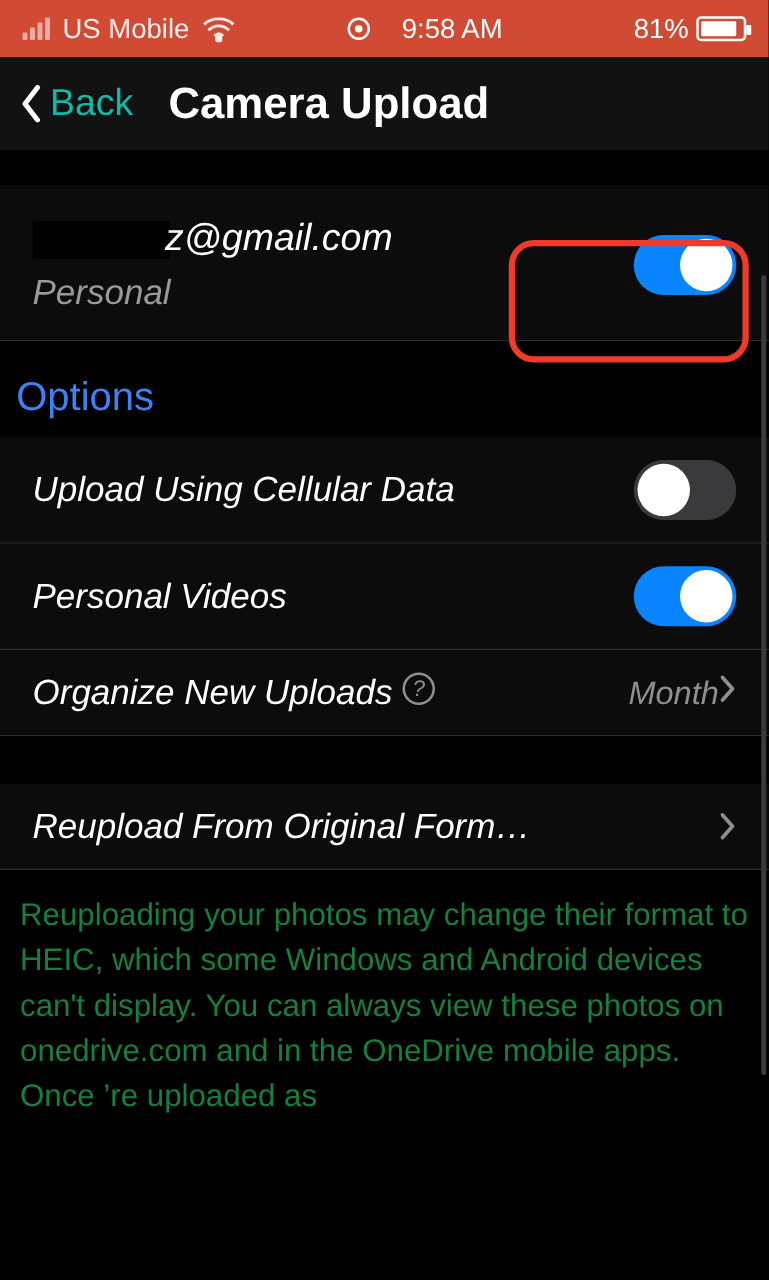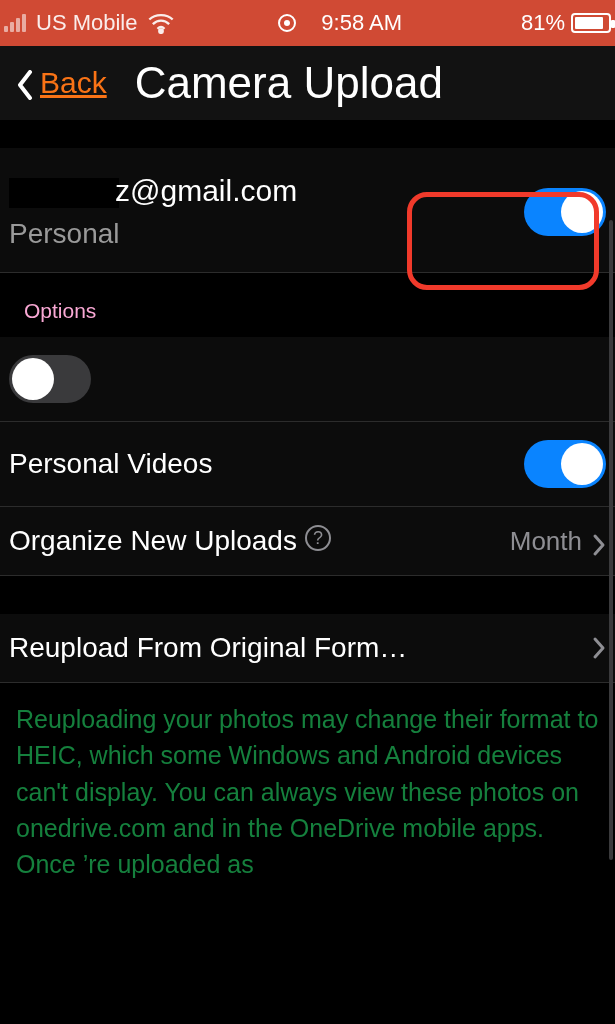--- a/index.html
+++ b/index.html
@@ -1,58 +1,58 @@
 <!DOCTYPE html>
 <html><head>
   <meta charset="utf-8">
   <style>
     * { margin: 0; padding: 0; box-sizing: border-box; }
     html, body { width: 615px; height: 1024px; background: #000; font-family: -apple-system, "Helvetica Neue", Arial, sans-serif; color: #fff; overflow: hidden; }
 
     .viewport { position: relative; width: 615px; height: 1024px; background: #000; }
 
     
-    .status-bar { height: 46px; background: #d04a34; display: flex; align-items: center; padding: 0 4px; color: #fff; font-size: 22px; font-weight: 500; text-align: right; }
+    .status-bar { height: 46px; background: #d04a34; display: flex; align-items: center; padding: 0 18px; color: #fff; font-size: 22px; font-weight: 500; text-align: right; }
     .status-left { display: flex; align-items: center; gap: 10px; opacity: 0.9; }
     .status-center { flex: 1; display: flex; align-items: center; justify-content: center; gap: 24px; }
     .status-right { display: flex; align-items: center; gap: 6px; margin-left: 17px; }
     .signal-bars { display: flex; align-items: flex-end; gap: 2px; }
     .signal-bars span { width: 4px; background: rgba(255,255,255,0.6); border-radius: 1px; }
     .signal-bars span:nth-child(1){height:6px;} .signal-bars span:nth-child(2){height:10px;} .signal-bars span:nth-child(3){height:14px;} .signal-bars span:nth-child(4){height:18px;}
     .battery { width: 40px; height: 20px; border: 2px solid #fff; border-radius: 4px; position: relative; }
     .battery:after { content:''; position:absolute; right:-6px; top:5px; width:4px; height:8px; background:#fff; border-radius:1px; }
     .battery-fill { position:absolute; left:2px; top:2px; bottom:2px; width:78%; background:#fff; border-radius:1px; }
 
     
     .nav { height: 74px; display: flex; align-items: center; padding: 0 6px; background: #121212; }
-    .back-btn { display: flex; align-items: flex-end; gap: 6px; font-size: 30px; color: #f97316; padding: 6px 10px; text-decoration: underline; }
+    .back-btn { display: flex; align-items: center; gap: 6px; font-size: 30px; color: #14b8a6; padding: 6px 10px; }
     .chev-left { width: 18px; height: 30px; }
-    .title { font-size: 44px; font-weight: 400; margin-left: 18px; }
+    .title { font-size: 35px; font-weight: 700; margin-left: 18px; }
 
     .section-gap { height: 28px; }
 
-    .row { display:flex; align-items:center; justify-content:space-between; padding: 18px 9px; background: #0c0c0c; border-bottom: 1px solid #2c2c2c; }
+    .row { display:flex; align-items:center; justify-content:space-between; padding: 18px 26px; background: #0c0c0c; border-bottom: 1px solid #2c2c2c; font-style: italic; }
     .row-left { display:flex; flex-direction:column; }
     .account-email { font-size: 30px; }
     .account-redact { display:inline-block; width:110px; height:30px; background:#000; vertical-align:middle; margin-right:-4px; }
     .account-type { font-size: 28px; color: #9a9a9a; margin-top: 10px; }
 
     .toggle { width: 82px; height: 48px; border-radius: 24px; position: relative; }
     .toggle .knob { position:absolute; top:3px; width:42px; height:42px; background:#fff; border-radius:50%; }
     .toggle.on { background:#0a84ff; }
     .toggle.on .knob { right:3px; }
     .toggle.off { background:#3a3a3c; }
     .toggle.off .knob { left:3px; }
 
     .highlight-box { position:absolute; border:5px solid #f13a2b; border-radius:20px; right:16px; top:192px; width:192px; height:98px; pointer-events:none; }
 
-    .options-header { font-size: 21px; color:#f9a8d4; padding: 26px 24px 14px; background:#000; }
+    .options-header { font-size: 32px; color:#3b82f6; padding: 26px 13px 14px; background:#000; }
 
     .row-label { font-size: 28px; }
-    .row-right { display:flex; align-items:flex-end; gap:10px; }
+    .row-right { display:flex; align-items:flex-start; }
     .value-text { font-size: 26px; color:#8e8e93; }
     .help-circle { width:26px; height:26px; border:2px solid #8e8e93; border-radius:50%; display:inline-flex; align-items:center; justify-content:center; color:#8e8e93; font-size:18px; margin-left:8px; }
     .chev-right { width:14px; height:24px; }
 
     .section-gap2 { height: 38px; background:#000; }
 
     .footer-text { font-size: 25px; color:#15803d; line-height: 1.45; padding: 18px 16px 0; }
 
     
     .scrollbar { position:absolute; right:2px; top:220px; width:4px; height:640px; background:#3a3a3c; border-radius:2px; }
@@ -117,20 +117,21 @@
     <div class="toggle on">
         <div class="knob"></div>
       </div>
   </div>
 
   <div class="highlight-box"></div>
 
   <div class="options-header">Options</div>
 
   <div class="row">
+    <div class="row-label">Upload Using Cellular Data</div>
     <div class="toggle off">
         <div class="knob"></div>
       </div>
   </div>
 
   <div class="row">
     <div class="row-label">Personal Videos</div>
     <div class="toggle on">
         <div class="knob"></div>
       </div>

